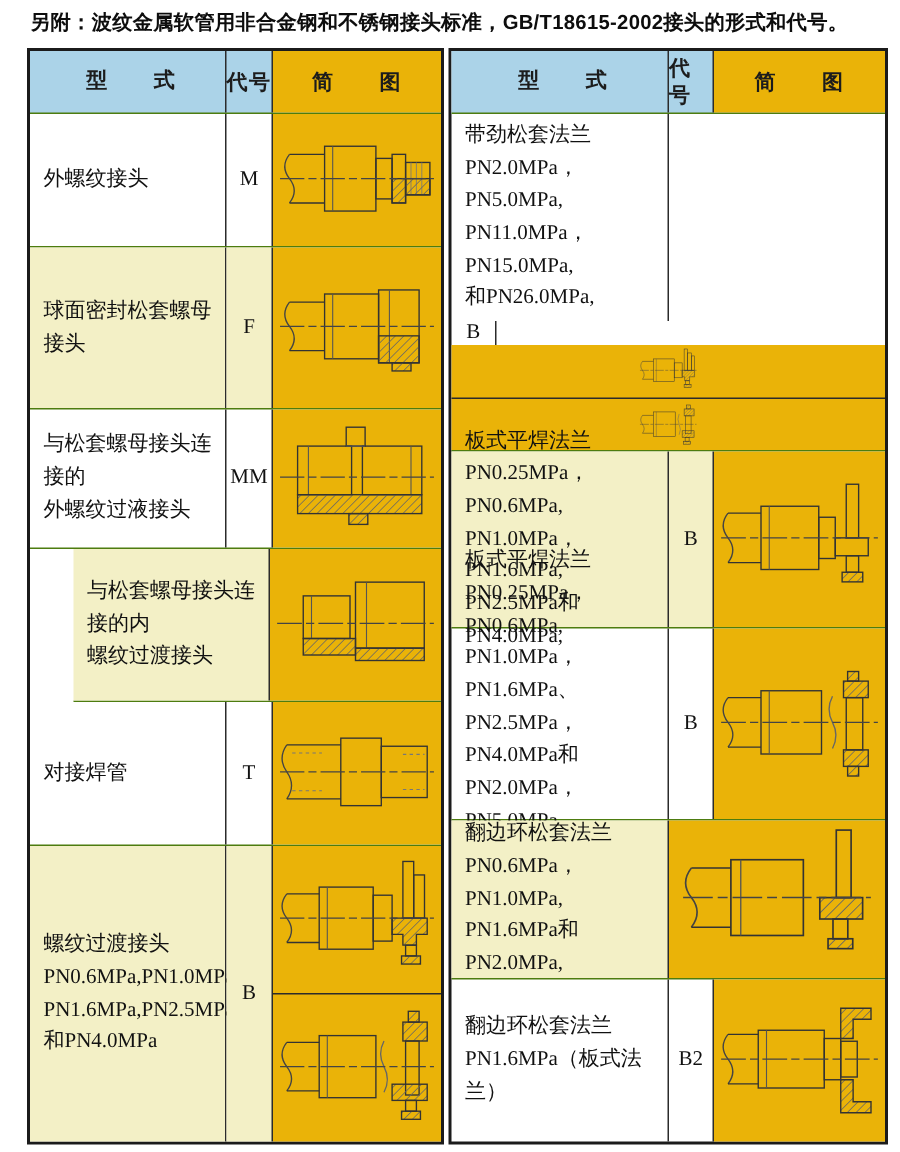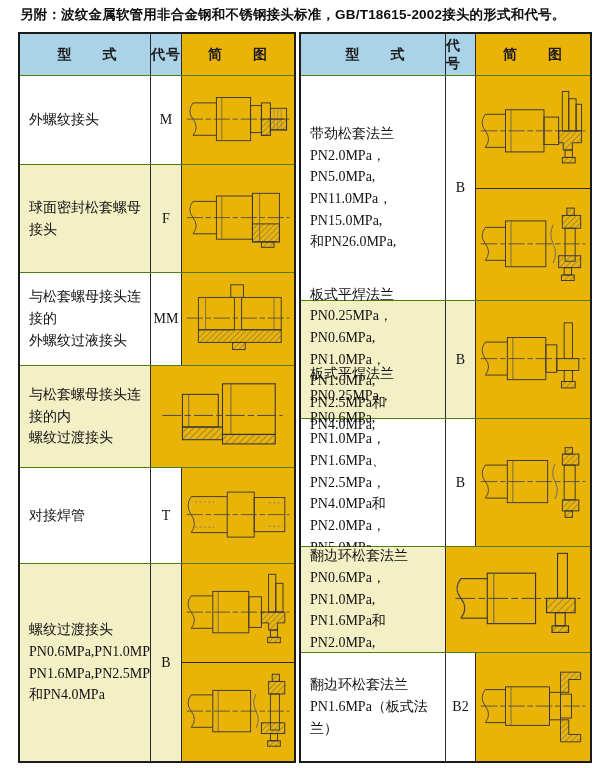--- a/index.html
+++ b/index.html
@@ -66,22 +66,22 @@
   }
   .hl { background: var(--row-highlight, #f3f0c6); }
 
   .c-diag { display: flex; flex-direction: column; background: #eab308; }
   .sub { flex: 1 1 0; position: relative; }
   .sub + .sub { border-top: 1px solid #2b2b2b; }
   .sub svg { position: absolute; inset: 2px; width: calc(100% - 4px); height: calc(100% - 4px); }
 
   
   .lr1 { height: 89px; }  .lr2 { height: 108px; } .lr3 { height: 93px; }
-  .lr4 { height: 102px; } .lr5 { height: 96px; }
-  .rr1 { height: 225px; } .rr2 { height: 118px; } .rr3 { height: 128px; }
+  .lr4 { height: 102px; margin-left: 29px; } .lr5 { height: 96px; }
+  .rr1 { height: 225px; flex-direction: column; } .rr2 { height: 118px; } .rr3 { height: 128px; }
   .rr4 { height: 106px; }
 </style>
 </head>
 <body>
 
 <div class="title">另附：波纹金属软管用非合金钢和不锈钢接头标准，GB/T18615-2002接头的形式和代号。</div>
 
 <div class="tbl left">
   <div class="row hdr">
     <div class="cell c-type">型　　式</div>

